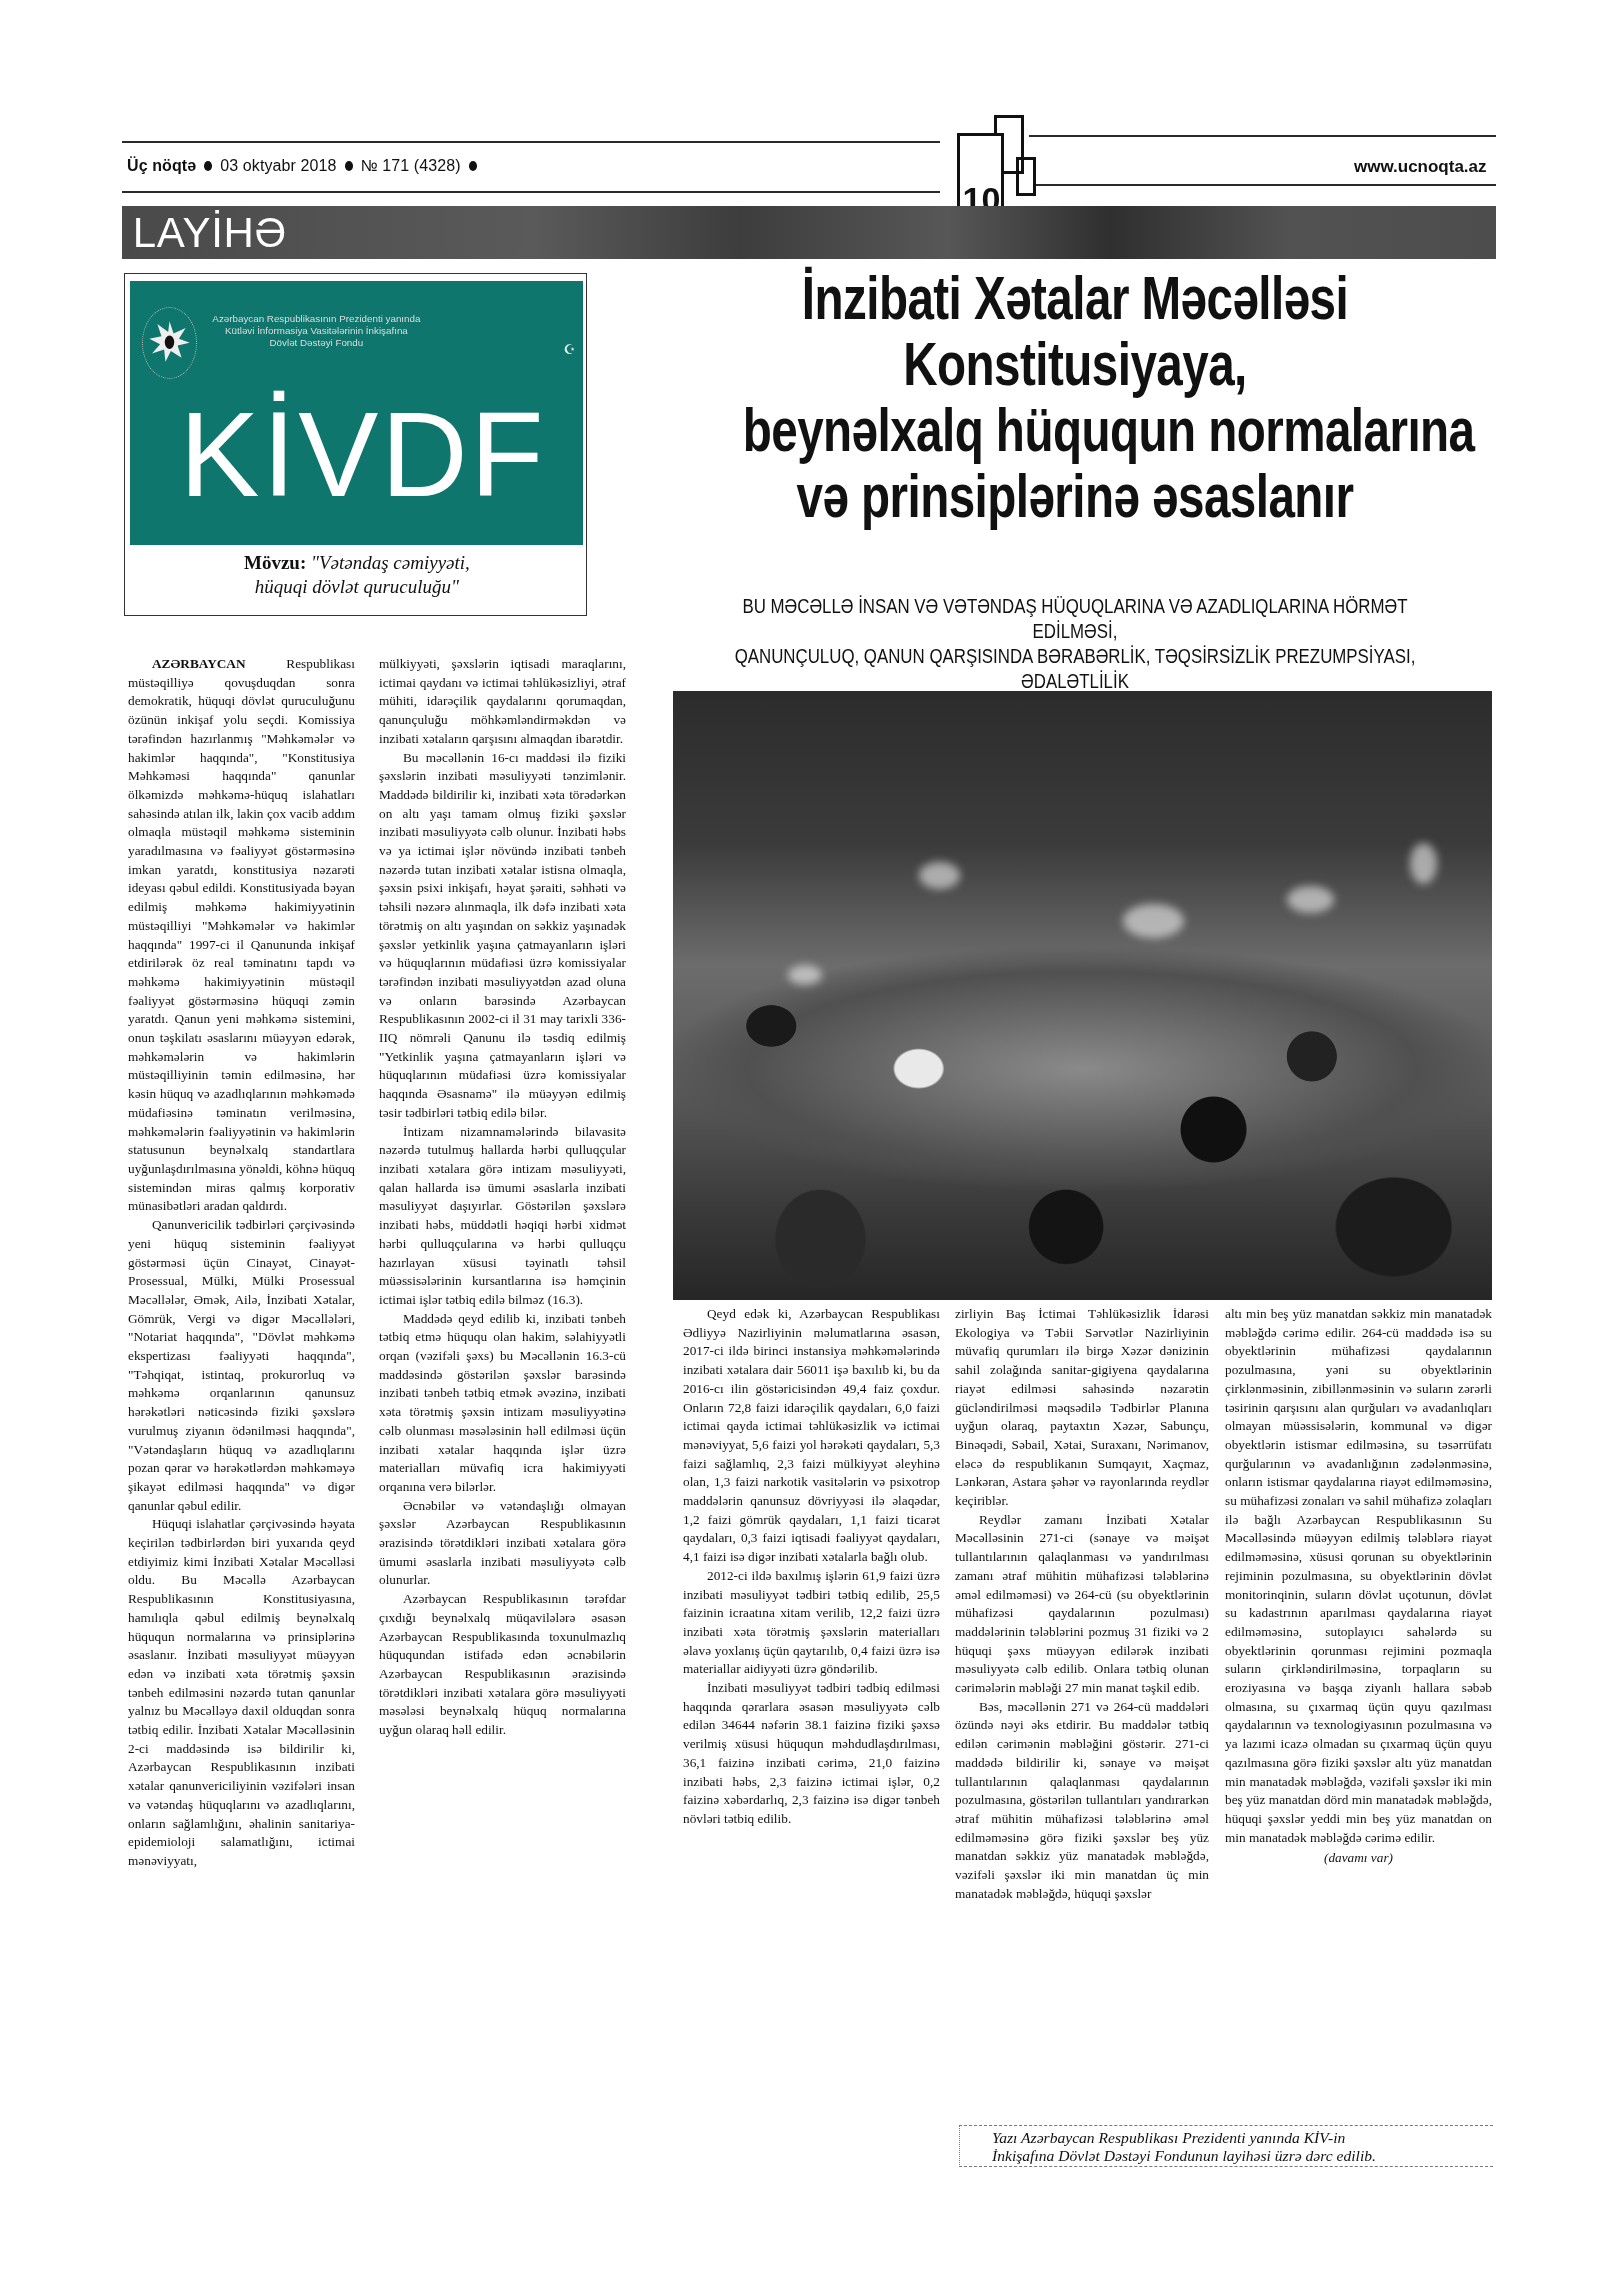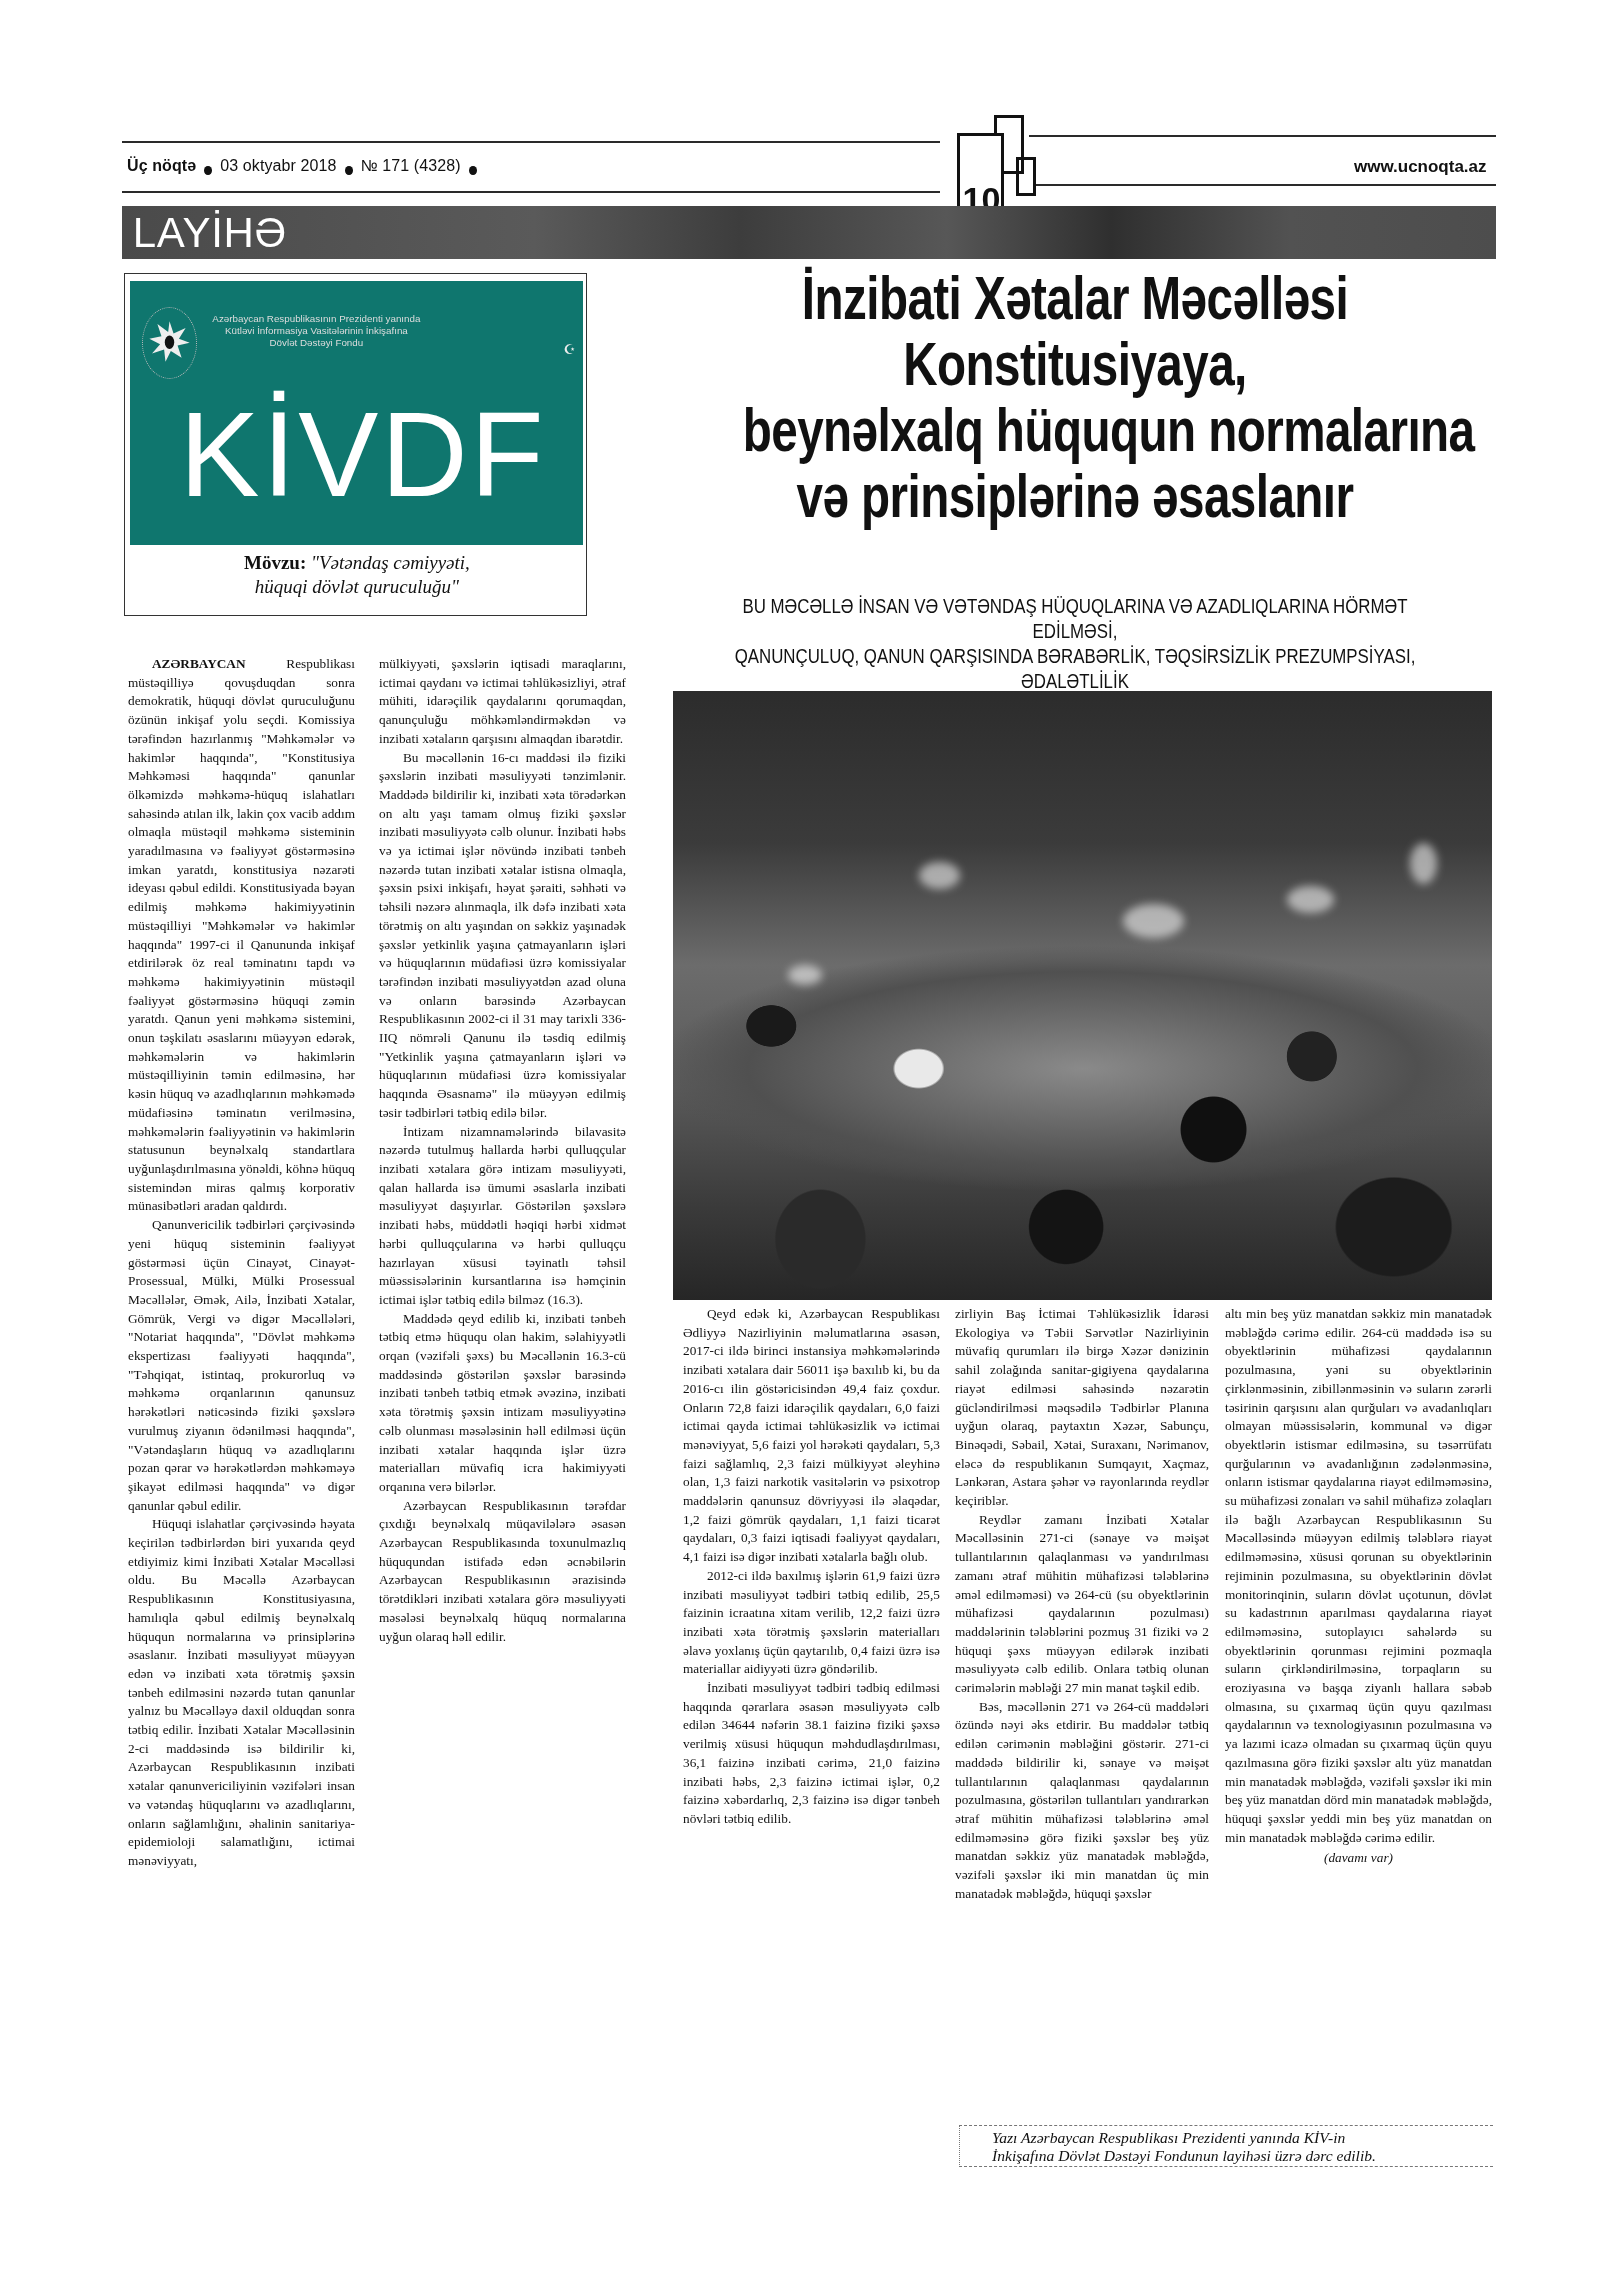--- a/index.html
+++ b/index.html
@@ -4,21 +4,21 @@
 <style>
   html, body { margin:0; padding:0; background:#ffffff; }
   body { width:1623px; height:2284px; position:relative; overflow:hidden; color:#111; font-family:"Liberation Serif", serif; }
 
   
   .rule { position:absolute; left:122px; height:2px; background:#2a2a2a; }
   .rule.top { top:141px; width:818px; }
   .rule.top2 { top:135px; left:1029px; width:467px; }
   .rule.bottom { top:191px; width:818px; }
   .rule.bottom2 { top:184px; left:1036px; width:460px; }
-  .masthead { position:absolute; left:127px; top:157px; font-family:"Liberation Sans", sans-serif; font-size:15px; color:#111; display:flex; align-items:flex-end; gap:8px; letter-spacing:0.1px; }
+  .masthead { position:absolute; left:127px; top:157px; font-family:"Liberation Sans", sans-serif; font-size:15px; color:#111; display:flex; align-items:center; gap:8px; letter-spacing:0.1px; }
   .masthead .brand { font-weight:bold; font-size:16px; }
   .masthead .dot { display:inline-block; width:8px; height:9.5px; border-radius:50%; background:#111; }
   .masthead .small { font-size:16px; }
   .site-url { position:absolute; left:1354px; top:157px; font-family:"Liberation Sans", sans-serif; font-weight:bold; font-size:17px; color:#111; }
 
   .page-number-logo { position:absolute; left:957px; top:115px; width:95px; height:108px; }
   .page-number-logo .b1 { position:absolute; left:0; top:18px; width:47px; height:95px; border:3.4px solid #111; background:#fff; box-sizing:border-box; }
   .page-number-logo .b2 { position:absolute; left:37px; top:0; width:30px; height:59px; border:3.4px solid #111; box-sizing:border-box; }
   .page-number-logo .b3 { position:absolute; left:59px; top:42px; width:20px; height:39px; border:3.4px solid #111; box-sizing:border-box; }
   .page-number-logo .num { position:absolute; left:4px; top:64px; width:41px; text-align:center; font-family:"Liberation Sans", sans-serif; font-weight:bold; font-size:34px; line-height:41px; color:#111; }
@@ -148,20 +148,21 @@
   <p><span class="lead">AZƏRBAYCAN</span><span> Respublikası müstəqilliyə qovuşduqdan sonra demokratik, hüquqi dövlət quruculuğunu özünün inkişaf yolu seçdi. Komissiya tərəfindən hazırlanmış "Məhkəmələr və hakimlər haqqında", "Konstitusiya Məhkəməsi haqqında" qanunlar ölkəmizdə məhkəmə-hüquq islahatları sahəsində atılan ilk, lakin çox vacib addım olmaqla müstəqil məhkəmə sisteminin yaradılmasına və fəaliyyət göstərməsinə imkan yaratdı, konstitusiya nəzarəti ideyası qəbul edildi. Konstitusiyada bəyan edilmiş məhkəmə hakimiyyətinin müstəqilliyi "Məhkəmələr və hakimlər haqqında" 1997-ci il Qanununda inkişaf etdirilərək öz real təminatını tapdı və məhkəmə hakimiyyətinin müstəqil fəaliyyət göstərməsinə hüquqi zəmin yaratdı. Qanun yeni məhkəmə sistemini, onun təşkilatı əsaslarını müəyyən edərək, məhkəmələrin və hakimlərin müstəqilliyinin təmin edilməsinə, hər kəsin hüquq və azadlıqlarının məhkəmədə müdafiəsinə təminatın verilməsinə, məhkəmələrin fəaliyyətinin və hakimlərin statusunun beynəlxalq standartlara uyğunlaşdırılmasına yönəldi, köhnə hüquq sistemindən miras qalmış korporativ münasibətləri aradan qaldırdı.</span></p>
   <p>Qanunvericilik tədbirləri çərçivəsində yeni hüquq sisteminin fəaliyyət göstərməsi üçün Cinayət, Cinayət-Prosessual, Mülki, Mülki Prosessual Məcəllələr, Əmək, Ailə, İnzibati Xətalar, Gömrük, Vergi və digər Məcəllələri, "Notariat haqqında", "Dövlət məhkəmə ekspertizası fəaliyyəti haqqında", "Təhqiqat, istintaq, prokurorluq və məhkəmə orqanlarının qanunsuz hərəkətləri nəticəsində fiziki şəxslərə vurulmuş ziyanın ödənilməsi haqqında", "Vətəndaşların hüquq və azadlıqlarını pozan qərar və hərəkətlərdən məhkəməyə şikayət edilməsi haqqında" və digər qanunlar qəbul edilir.</p>
   <p>Hüquqi islahatlar çərçivəsində həyata keçirilən tədbirlərdən biri yuxarıda qeyd etdiyimiz kimi İnzibati Xətalar Məcəlləsi oldu. Bu Məcəllə Azərbaycan Respublikasının Konstitusiyasına, hamılıqla qəbul edilmiş beynəlxalq hüququn normalarına və prinsiplərinə əsaslanır. İnzibati məsuliyyət müəyyən edən və inzibati xəta törətmiş şəxsin tənbeh edilməsini nəzərdə tutan qanunlar yalnız bu Məcəlləyə daxil olduqdan sonra tətbiq edilir. İnzibati Xətalar Məcəlləsinin 2-ci maddəsində isə bildirilir ki, Azərbaycan Respublikasının inzibati xətalar qanunvericiliyinin vəzifələri insan və vətəndaş hüquqlarını və azadlıqlarını, onların sağlamlığını, əhalinin sanitariya-epidemioloji salamatlığını, ictimai mənəviyyatı,</p>
 </div>
 
 <div class="col c2">
   <p class="noindent">mülkiyyəti, şəxslərin iqtisadi maraqlarını, ictimai qaydanı və ictimai təhlükəsizliyi, ətraf mühiti, idarəçilik qaydalarını qorumaqdan, qanunçuluğu möhkəmləndirməkdən və inzibati xətaların qarşısını almaqdan ibarətdir.</p>
   <p>Bu məcəllənin 16-cı maddəsi ilə fiziki şəxslərin inzibati məsuliyyəti tənzimlənir. Maddədə bildirilir ki, inzibati xəta törədərkən on altı yaşı tamam olmuş fiziki şəxslər inzibati məsuliyyətə cəlb olunur. İnzibati həbs və ya ictimai işlər növündə inzibati tənbeh nəzərdə tutan inzibati xətalar istisna olmaqla, şəxsin psixi inkişafı, həyat şəraiti, səhhəti və təhsili nəzərə alınmaqla, ilk dəfə inzibati xəta törətmiş on altı yaşından on səkkiz yaşınadək şəxslər yetkinlik yaşına çatmayanların işləri və hüquqlarının müdafiəsi üzrə komissiyalar tərəfindən inzibati məsuliyyətdən azad oluna və onların barəsində Azərbaycan Respublikasının 2002-ci il 31 may tarixli 336-IIQ nömrəli Qanunu ilə təsdiq edilmiş "Yetkinlik yaşına çatmayanların işləri və hüquqlarının müdafiəsi üzrə komissiyalar haqqında Əsasnamə" ilə müəyyən edilmiş təsir tədbirləri tətbiq edilə bilər.</p>
   <p>İntizam nizamnamələrində bilavasitə nəzərdə tutulmuş hallarda hərbi qulluqçular inzibati xətalara görə intizam məsuliyyəti, qalan hallarda isə ümumi əsaslarla inzibati məsuliyyət daşıyırlar. Göstərilən şəxslərə inzibati həbs, müddətli həqiqi hərbi xidmət hərbi qulluqçularına və hərbi qulluqçu hazırlayan xüsusi təyinatlı təhsil müəssisələrinin kursantlarına isə həmçinin ictimai işlər tətbiq edilə bilməz (16.3).</p>
   <p>Maddədə qeyd edilib ki, inzibati tənbeh tətbiq etmə hüququ olan hakim, səlahiyyətli orqan (vəzifəli şəxs) bu Məcəllənin 16.3-cü maddəsində göstərilən şəxslər barəsində inzibati tənbeh tətbiq etmək əvəzinə, inzibati xəta törətmiş şəxsin intizam məsuliyyətinə cəlb olunması məsələsinin həll edilməsi üçün inzibati xətalar haqqında işlər üzrə materialları müvafiq icra hakimiyyəti orqanına verə bilərlər.</p>
+  <p>Əcnəbilər və vətəndaşlığı olmayan şəxslər Azərbaycan Respublikasının ərazisində törətdikləri inzibati xətalara görə ümumi əsaslarla inzibati məsuliyyətə cəlb olunurlar.</p>
   <p>Azərbaycan Respublikasının tərəfdar çıxdığı beynəlxalq müqavilələrə əsasən Azərbaycan Respublikasında toxunulmazlıq hüququndan istifadə edən əcnəbilərin Azərbaycan Respublikasının ərazisində törətdikləri inzibati xətalara görə məsuliyyəti məsələsi beynəlxalq hüquq normalarına uyğun olaraq həll edilir.</p>
 </div>
 
 <div class="col c3">
   <p>Qeyd edək ki, Azərbaycan Respublikası Ədliyyə Nazirliyinin məlumatlarına əsasən, 2017-ci ildə birinci instansiya məhkəmələrində inzibati xətalara dair 56011 işə baxılıb ki, bu da 2016-cı ilin göstəricisindən 49,4 faiz çoxdur. Onların 72,8 faizi idarəçilik qaydaları, 6,0 faizi ictimai qayda ictimai təhlükəsizlik və ictimai mənəviyyat, 5,6 faizi yol hərəkəti qaydaları, 5,3 faizi sağlamlıq, 2,3 faizi mülkiyyət əleyhinə olan, 1,3 faizi narkotik vasitələrin və psixotrop maddələrin qanunsuz dövriyyəsi ilə əlaqədar, 1,2 faizi gömrük qaydaları, 1,1 faizi ticarət qaydaları, 0,3 faizi iqtisadi fəaliyyət qaydaları, 4,1 faizi isə digər inzibati xətalarla bağlı olub.</p>
   <p>2012-ci ildə baxılmış işlərin 61,9 faizi üzrə inzibati məsuliyyət tədbiri tətbiq edilib, 25,5 faizinin icraatına xitam verilib, 12,2 faizi üzrə inzibati xəta törətmiş şəxslərin materialları əlavə yoxlanış üçün qaytarılıb, 0,4 faizi üzrə isə materiallar aidiyyəti üzrə göndərilib.</p>
   <p>İnzibati məsuliyyət tədbiri tədbiq edilməsi haqqında qərarlara əsasən məsuliyyətə cəlb edilən 34644 nəfərin 38.1 faizinə fiziki şəxsə verilmiş xüsusi hüququn məhdudlaşdırılması, 36,1 faizinə inzibati cərimə, 21,0 faizinə inzibati həbs, 2,3 faizinə ictimai işlər, 0,2 faizinə xəbərdarlıq, 2,3 faizinə isə digər tənbeh növləri tətbiq edilib.</p>
 </div>
 
 <div class="col c4">

